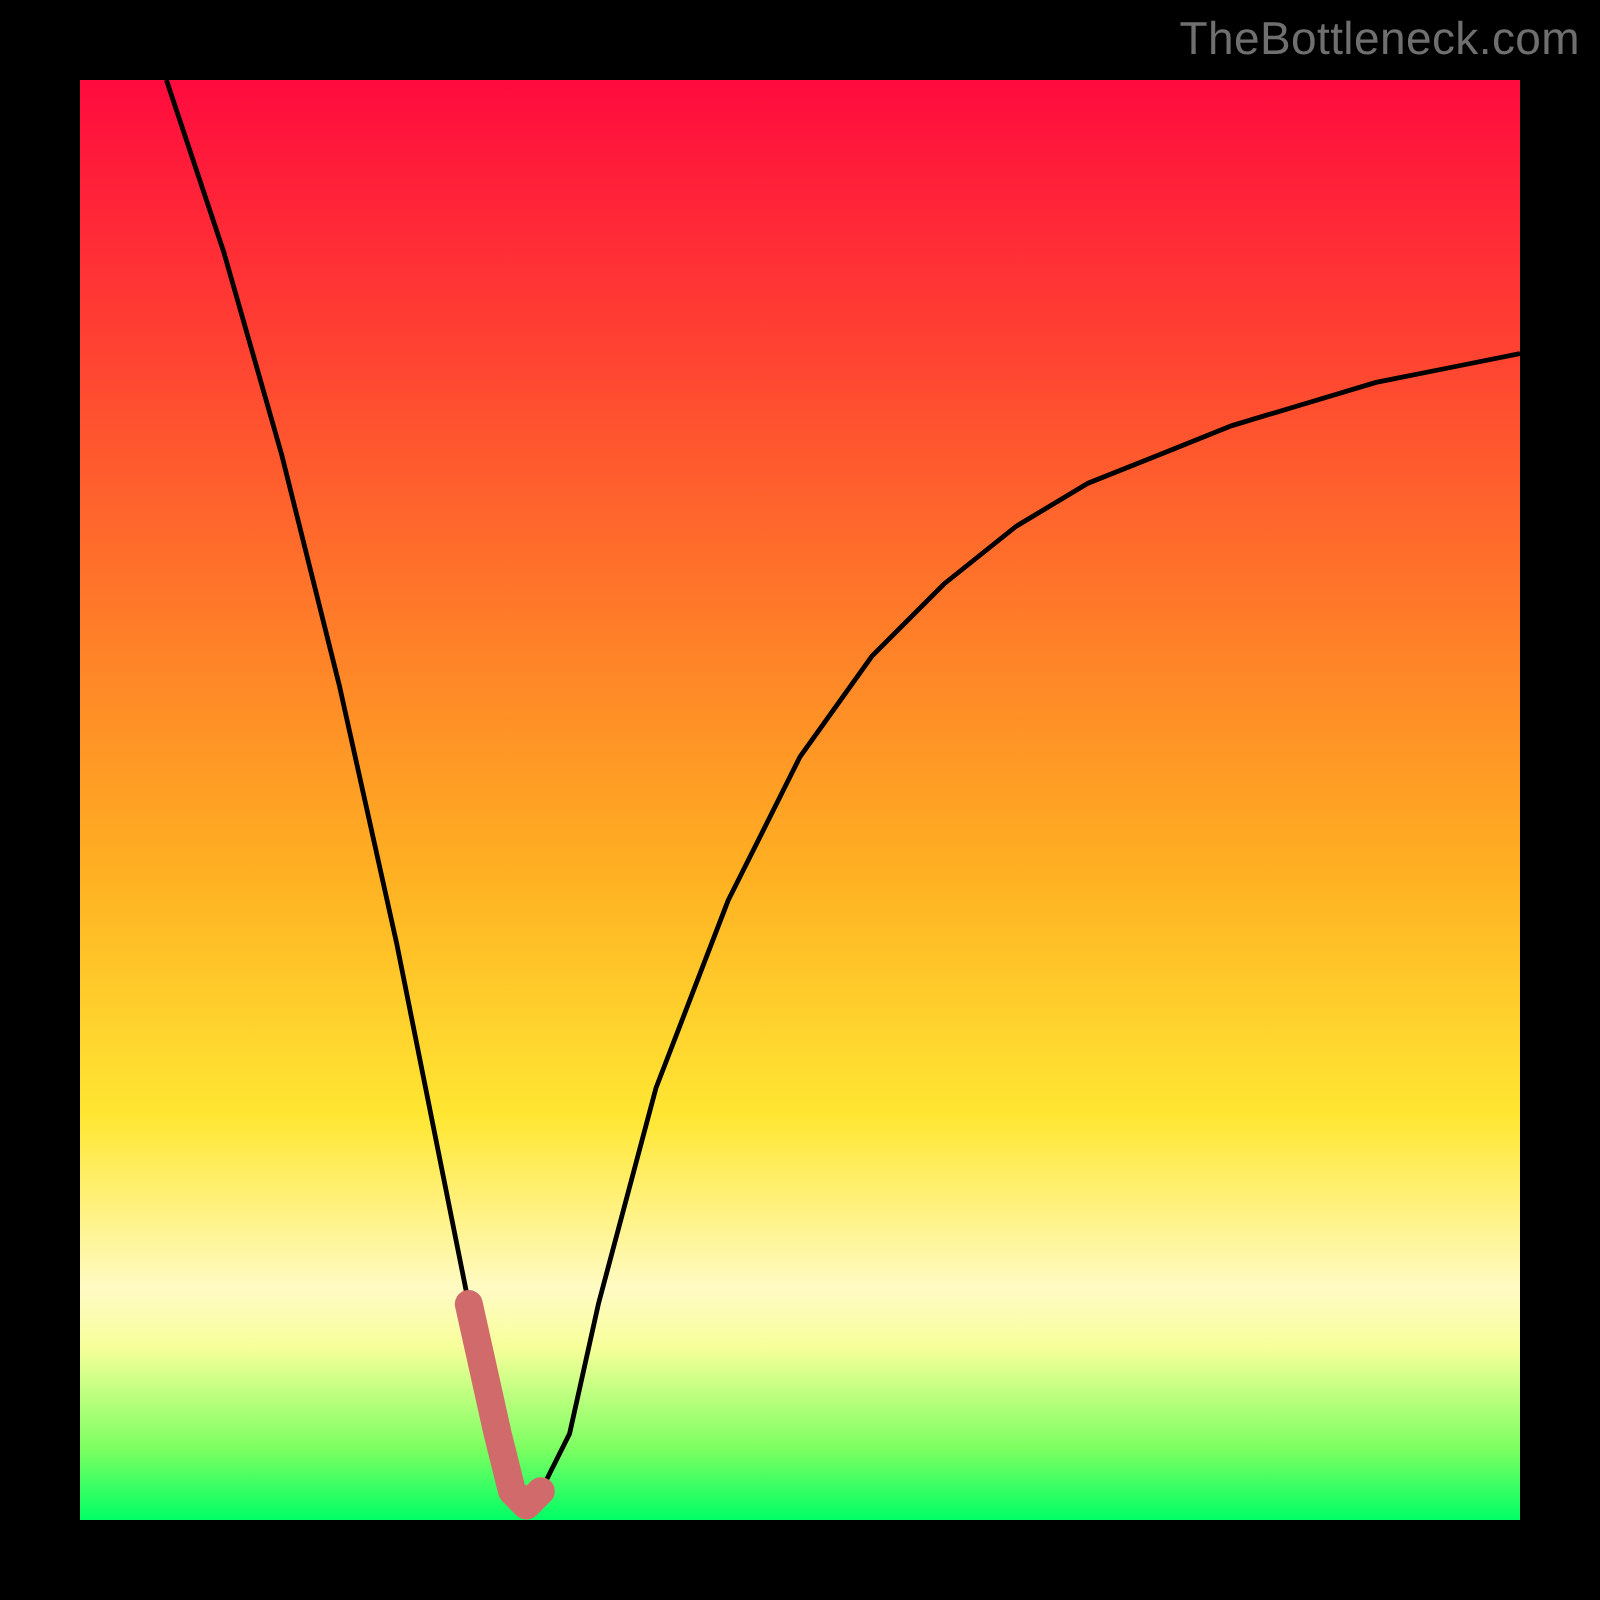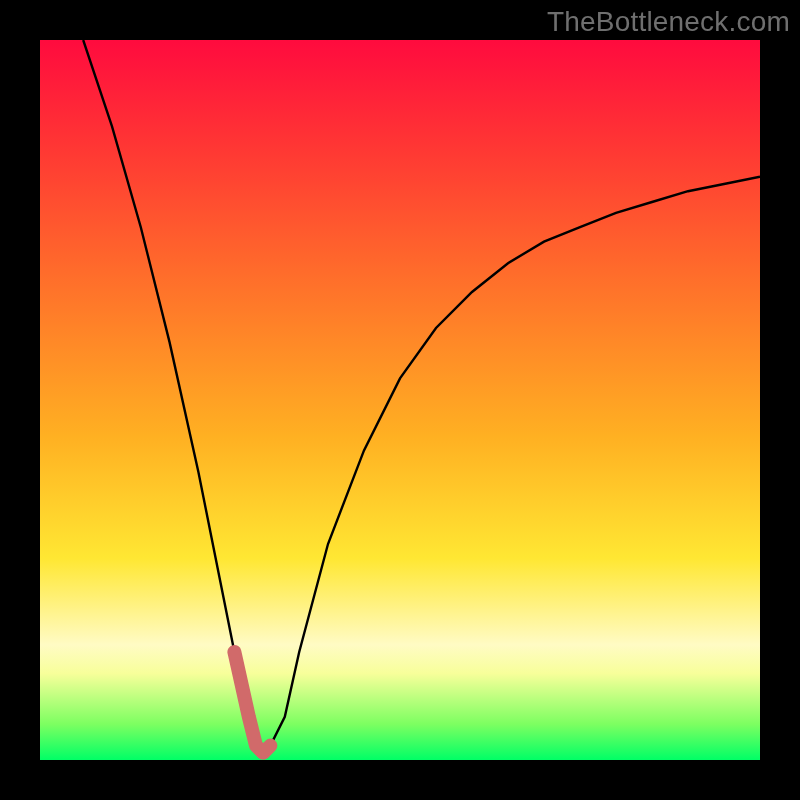--- a/index.html
+++ b/index.html
@@ -34,21 +34,21 @@
       #f7ff9a 88%,
       #7dff61 95%,
       #00ff66 100%
     );
   }
   .watermark {
     position: absolute;
     top: 6px;
     right: 10px;
     color: #6f6f6f;
-    font-size: 28px;
+    font-size: 23px;
     letter-spacing: 0.2px;
     font-weight: 400;
     user-select: none;
   }
   svg.curve {
     position: absolute;
     left: 0; top: 0;
     width: 720px; height: 720px;
   }
 </style>

